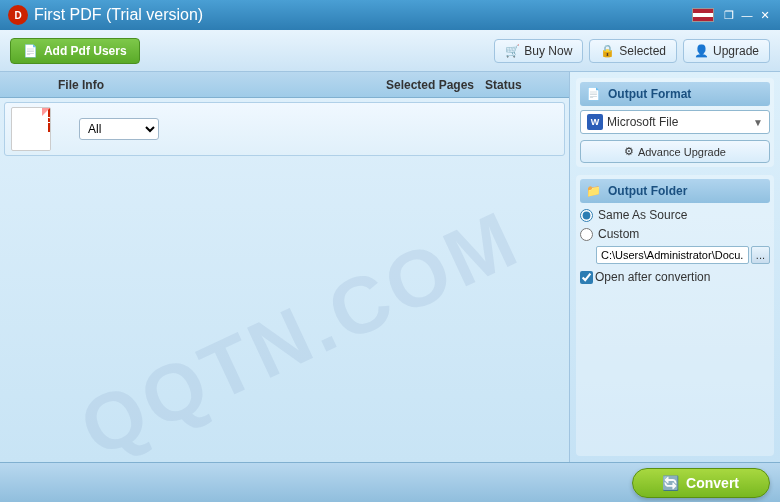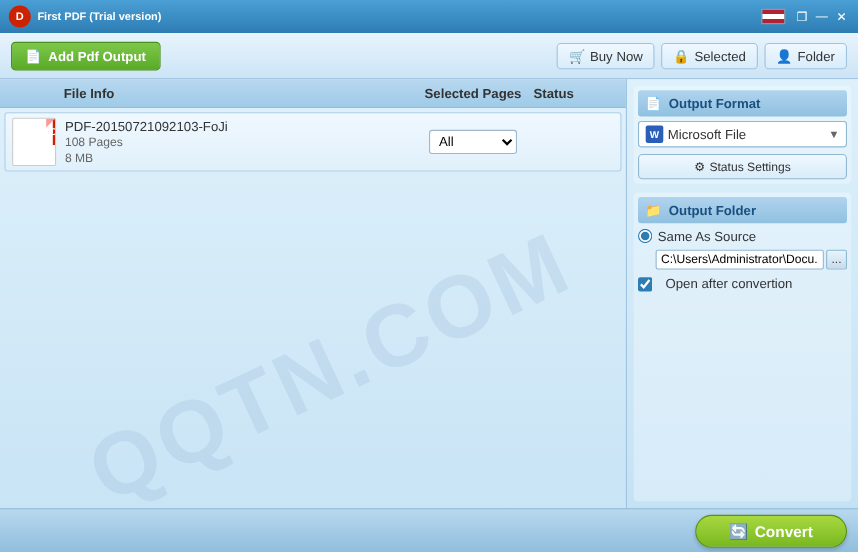--- a/index.html
+++ b/index.html
@@ -29,24 +29,23 @@
       display: flex;
       align-items: center;
       justify-content: center;
       color: white;
       font-weight: bold;
       font-size: 10px;
       margin-right: 6px;
       flex-shrink: 0;
     }
     .titlebar-title {
-      font-size: 10px;
+      font-size: 16px;
       color: white;
       flex: 1;
-      font-weight: bold;
     }
     .titlebar-controls {
       display: flex;
       gap: 4px;
       align-items: center;
     }
     .titlebar-btn {
       width: 14px;
       height: 14px;
       display: flex;
@@ -303,21 +302,21 @@
 
     .output-folder-section {
       background: rgba(255,255,255,0.3);
       border-radius: 4px;
       padding: 4px;
       flex: 1;
     }
 
     .radio-row {
       display: flex;
-      align-items: flex-start;
+      align-items: center;
       gap: 5px;
       margin: 5px 0;
       font-size: 12px;
       color: #333;
     }
     .radio-row input[type="radio"] {
       accent-color: #2d7db3;
     }
 
     .path-row {
@@ -342,21 +341,21 @@
       border-radius: 2px;
       padding: 2px 4px;
       font-size: 11px;
       cursor: pointer;
       color: #333;
     }
 
     .checkbox-row {
       display: flex;
       align-items: center;
-      gap: 12px;
+      gap: 2px;
       font-size: 12px;
       color: #333;
       margin-top: 4px;
     }
     .checkbox-row input[type="checkbox"] {
       accent-color: #2d7db3;
     }
 
     
     .bottom-bar {
@@ -394,34 +393,34 @@
     <div class="flag-icon"></div>
     <div class="titlebar-btn">❐</div>
     <div class="titlebar-btn">—</div>
     <div class="titlebar-btn">✕</div>
   </div>
 </div>
 
 <div class="toolbar">
   <button class="btn-add-pdf">
     <span>📄</span>
-    <span>Add Pdf Output</span>
+    <span>Add Pdf Users</span>
   </button>
   <div class="toolbar-right">
     <button class="btn-toolbar">
       <span>🛒</span>
       <span>Buy Now</span>
     </button>
     <button class="btn-toolbar">
       <span>🔒</span>
       <span>Selected</span>
     </button>
     <button class="btn-toolbar">
       <span>👤</span>
-      <span>Folder</span>
+      <span>Upgrade</span>
     </button>
   </div>
 </div>
 
 <div class="main" style="position:relative;">
 
   <div class="watermark">
     <span class="watermark-text">QQTN.COM</span>
   </div>
 
@@ -434,25 +433,20 @@
     </div>
 
     <div class="file-list">
       <div class="file-row">
         <div class="file-icon">
           <div class="pdf-icon">
             <div class="pdf-icon-red">PDF</div>
             <div class="pdf-icon-folded"></div>
             <div style="flex:1; background: white;"></div>
           </div>
-        </div>
-        <div class="file-info">
-          <div class="file-name">PDF-20150721092103-FoJi</div>
-          <div class="file-meta">108 Pages</div>
-          <div class="file-meta">8 MB</div>
         </div>
         <div class="file-pages-select">
           <select>
             <option>All</option>
             <option>Custom</option>
             <option>1-10</option>
             <option>1-50</option>
           </select>
         </div>
         <div style="width:80px;"></div>
@@ -467,32 +461,36 @@
         <div class="section-icon">📄</div>
         <span>Output Format</span>
       </div>
       <div class="format-select-row">
         <div class="word-icon">W</div>
         <span class="format-label">Microsoft File</span>
         <span class="dropdown-arrow">▼</span>
       </div>
       <button class="btn-advance">
         <span>⚙</span>
-        <span>Status Settings</span>
+        <span>Advance Upgrade</span>
       </button>
     </div>
 
     <div class="output-folder-section">
       <div class="section-header">
         <div class="section-icon">📁</div>
         <span>Output Folder</span>
       </div>
       <div class="radio-row">
         <input type="radio" name="folder" checked="" id="r1" style="">
         <label for="r1">Same As Source</label>
+      </div>
+      <div class="radio-row">
+        <input type="radio" name="folder" id="r2" style="">
+        <label for="r2">Custom</label>
       </div>
       <div class="path-row">
         <input type="text" class="path-input" value="C:\Users\Administrator\Docu..." style="">
         <button class="btn-browse">...</button>
       </div>
       <div class="checkbox-row">
         <input type="checkbox" checked="" id="cb1" style="">
         <label for="cb1">Open after convertion</label>
       </div>
     </div>

